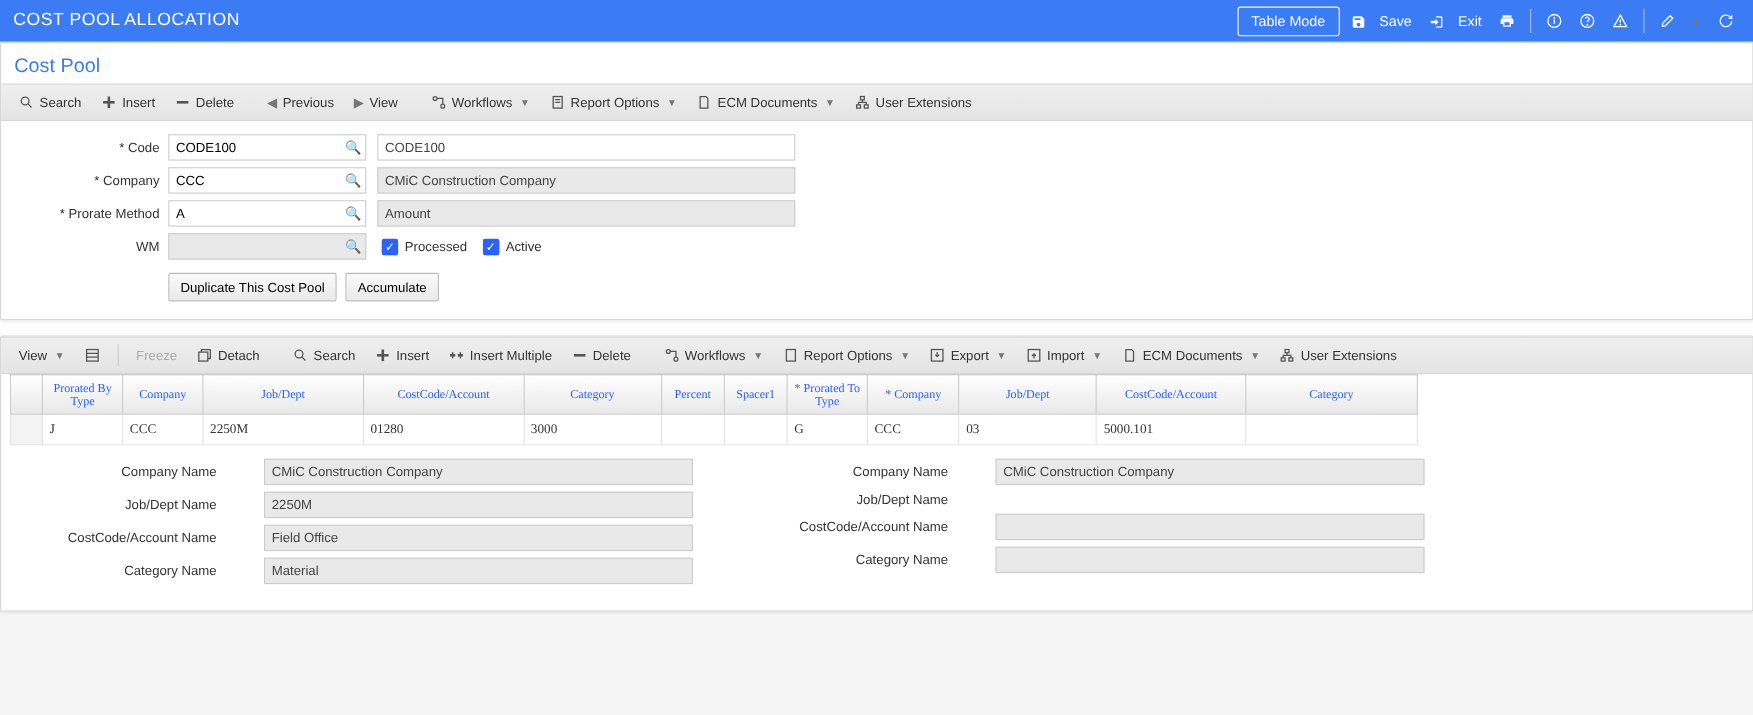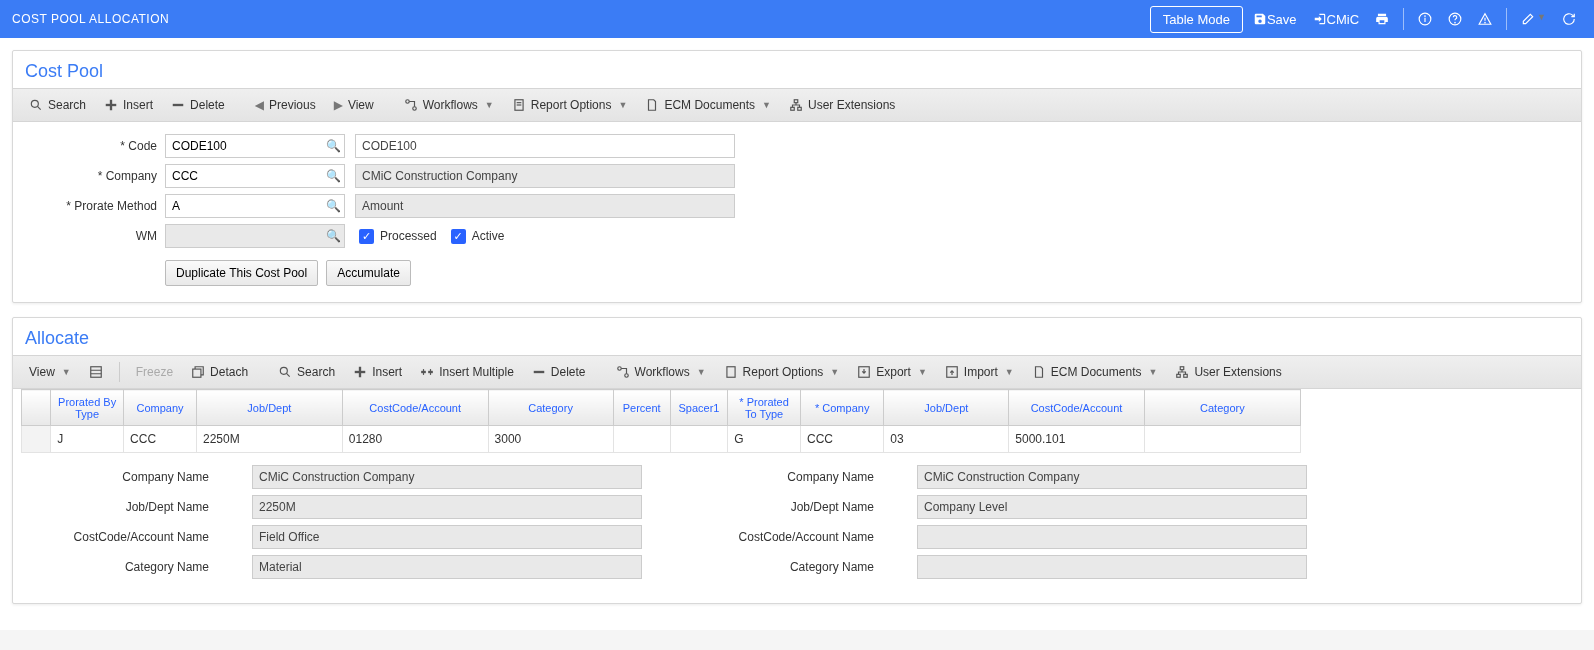--- a/index.html
+++ b/index.html
@@ -7,45 +7,45 @@
   
   .header-bar {
     background: #3b7cf5;
     color: #fff;
     height: 38px;
     display: flex;
     align-items: center;
     padding: 0 12px;
     justify-content: space-between;
   }
-  .header-title { font-size: 12px; font-weight: 400; letter-spacing: 0.5px; }
+  .header-title { font-size: 16px; font-weight: 400; letter-spacing: 0.5px; }
   .header-actions { display: flex; align-items: center; gap: 4px; }
   .btn-outline {
     border: 1px solid #fff;
     background: transparent;
     color: #ffffff;
     padding: 5px 12px;
     border-radius: 3px;
     font-size: 13px;
     cursor: pointer;
   }
   .header-icon-btn {
     background: transparent;
     border: none;
     color: #fff;
     padding: 4px 6px;
     cursor: pointer;
     display: inline-flex;
-    align-items: flex-start;
-    gap: 0;
+    align-items: flex-end;
+    gap: 12px;
     font-size: 13px;
   }
   .header-sep { width: 1px; height: 22px; background: rgba(255,255,255,0.5); margin: 0 4px; }
 
-  .page-body { padding: 12px; background: #fff; }
+  .page-body { background: #fff; }
   
   .panel {
     border: 1px solid #d8d8d8;
     border-radius: 2px;
     margin-bottom: 14px;
     box-shadow: 0 1px 3px rgba(0,0,0,0.08);
     background: #fff;
   }
   .panel-title {
     color: #3b7cf5;
@@ -129,21 +129,21 @@
   .data-table th.rowhdr { width: 28px; background: linear-gradient(#fff,#e8e8e8); }
   .data-table td {
     border: 1px solid #e3e3e3;
     padding: 6px;
     font-size: 12px;
     background: #fff;
   }
   .data-table td.rowhdr { background: #f3f3f3; width: 28px; }
   .th-req::before { content: "* "; }
   .table-wrap { padding: 0 0 0 0; overflow-x: auto; }
-  .table-outer { margin: 0 8px; }
+  .table-outer { margin: 0 8px; font-family: Liberation Serif, serif; }
 
   .detail-area { padding: 12px 24px 18px; display: flex; gap: 60px; }
   .detail-col { }
   .detail-row { display: flex; align-items: center; margin-bottom: 6px; gap: 35px; }
   .detail-label { width: 180px; text-align: right; padding-right: 8px; font-size: 12px; }
   .detail-input {
     width: 390px; height: 24px; border: 1px solid #ccc; background: #e9e9e9;
     padding: 3px 6px; font-size: 12px; color: #444;
   }
 
@@ -159,21 +159,21 @@
     <button class="header-icon-btn">
       <svg class="ico" viewBox="0 0 24 24" fill="currentColor">
           <path d="M17 3H5a2 2 0 0 0-2 2v14a2 2 0 0 0 2 2h14a2 2 0 0 0 2-2V7l-4-4zM12 19a3 3 0 1 1 0-6 3 3 0 0 1 0 6zm3-10H6V6h9v3z"></path>
         </svg>
       <span>Save</span>
     </button>
     <button class="header-icon-btn">
       <svg class="ico" viewBox="0 0 24 24" fill="currentColor">
           <path d="M10 17l5-5-5-5v3H3v4h7v3zM19 3h-8v2h8v14h-8v2h8a2 2 0 0 0 2-2V5a2 2 0 0 0-2-2z"></path>
         </svg>
-      <span>CMiC</span>
+      <span>Exit</span>
     </button>
     <button class="header-icon-btn">
       <svg class="ico" viewBox="0 0 24 24" fill="currentColor">
           <path d="M19 8H5a3 3 0 0 0-3 3v6h4v4h12v-4h4v-6a3 3 0 0 0-3-3zm-3 11H8v-5h8v5zm3-12H5V3h14v4z"></path>
         </svg>
     </button>
     <div class="header-sep"></div>
     <button class="header-icon-btn">
       <svg class="ico" viewBox="0 0 24 24" fill="none" stroke="currentColor" stroke-width="2">
           <circle cx="12" cy="12" r="10"></circle>
@@ -311,21 +311,20 @@
         </div>
       </div>
       <div class="btn-row">
         <button class="btn">Duplicate This Cost Pool</button>
         <button class="btn">Accumulate</button>
       </div>
     </div>
   </div>
 
   <div class="panel">
-    <div class="panel-title">Allocate</div>
     <div class="toolbar">
       <button class="tb-btn">
           <span>View</span>
           <span class="chev">▼</span>
         </button>
       <button class="tb-btn">
           <svg class="ico" viewBox="0 0 24 24" fill="none" stroke="#555" stroke-width="2">
             <rect x="3" y="3" width="18" height="18"></rect>
             <path d="M3 9h18M3 15h18"></path>
           </svg>
@@ -482,21 +481,20 @@
             <input class="detail-input" readonly="" value="Material" style="">
           </div>
       </div>
       <div class="detail-col">
         <div class="detail-row">
             <div class="detail-label">Company Name</div>
             <input class="detail-input" readonly="" value="CMiC Construction Company" style="">
           </div>
         <div class="detail-row">
             <div class="detail-label">Job/Dept Name</div>
-            <input class="detail-input" readonly="" value="Company Level" style="">
           </div>
         <div class="detail-row">
             <div class="detail-label">CostCode/Account Name</div>
             <input class="detail-input" readonly="" value="" style="">
           </div>
         <div class="detail-row">
             <div class="detail-label">Category Name</div>
             <input class="detail-input" readonly="" value="" style="">
           </div>
       </div>

